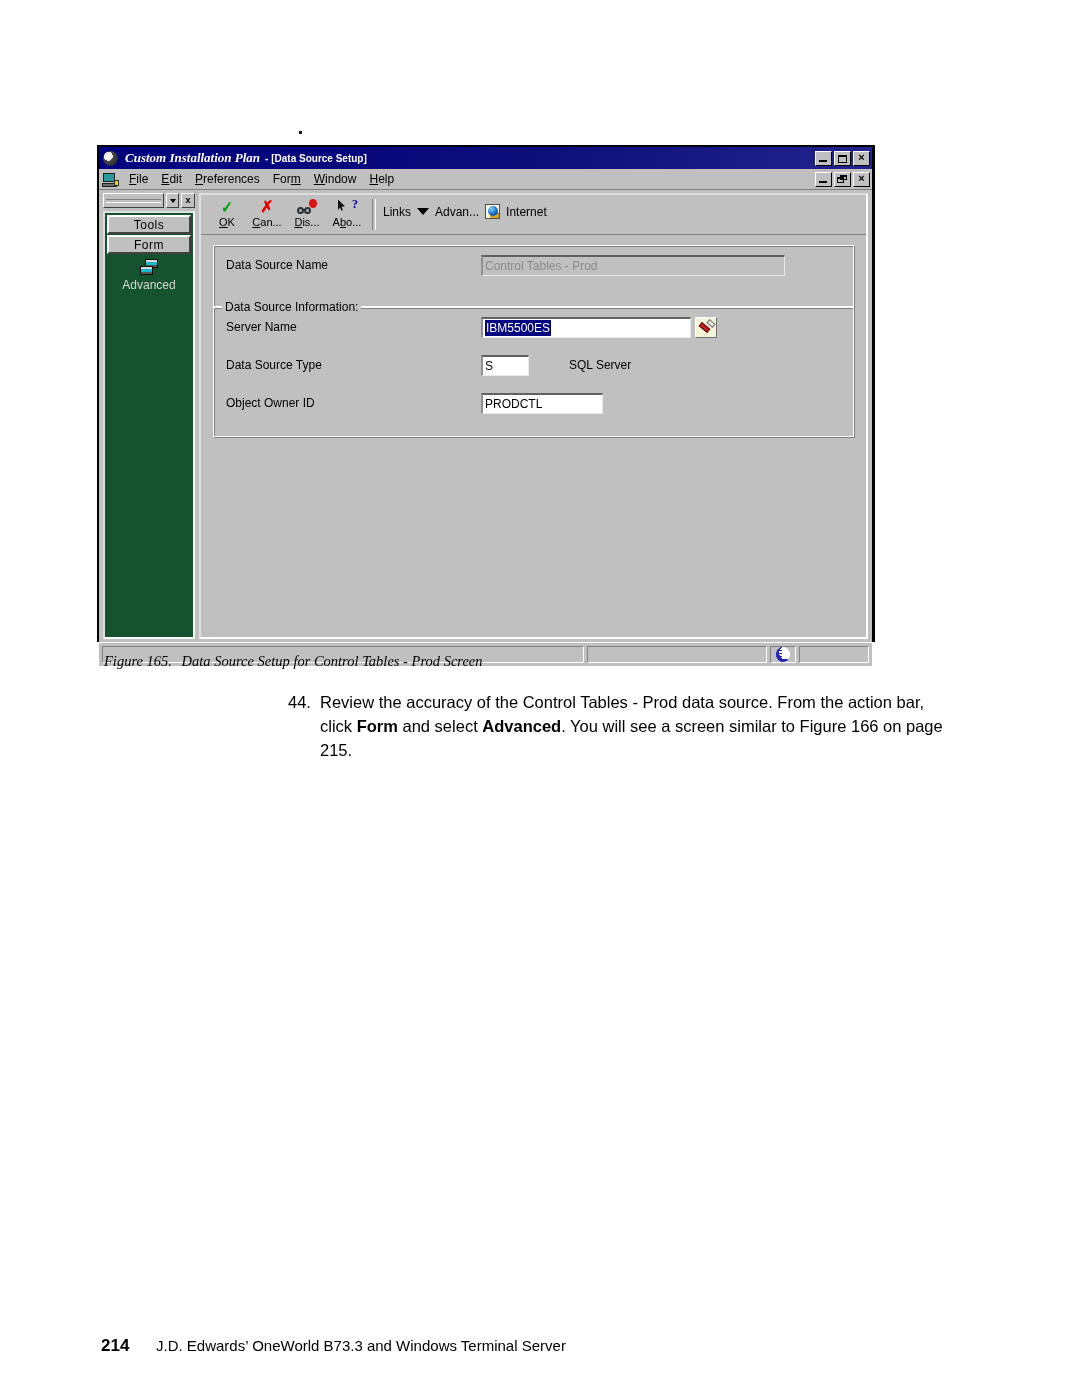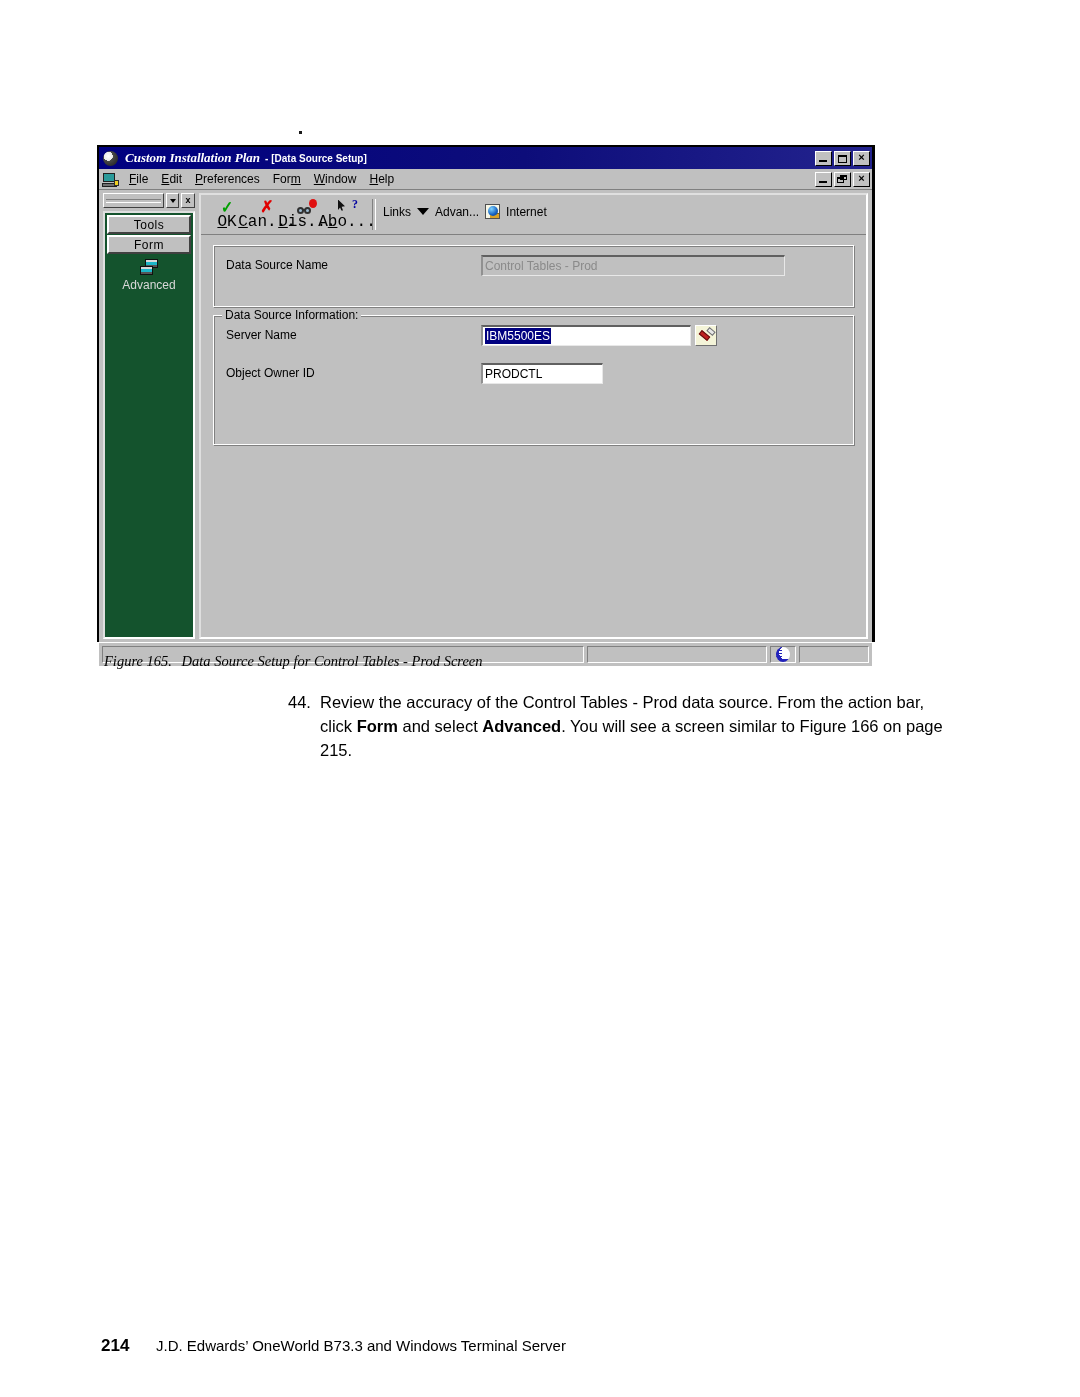--- a/index.html
+++ b/index.html
@@ -333,25 +333,25 @@
     justify-content: flex-start;
     padding-top: 1px;
     box-sizing: border-box;
   }
   .tb-ico {
     height: 18px; width: 22px;
     position: relative;
     display: flex; align-items: center; justify-content: center;
   }
   .tb-lbl {
-    font-size: 16px;
+    font-size: 11px;
     color: #000;
     line-height: 12px;
     white-space: nowrap;
-    font-family: Liberation Mono, monospace;
+    font-family: Liberation Sans, sans-serif;
   }
   .tb-lbl u { text-decoration: underline; }
   .check-mark {
     font-size: 17px; color: #00a000; font-weight: bold; line-height: 1;
     transform: scaleX(0.85);
   }
   .x-mark {
     font-size: 16px; color: #e00000; font-weight: bold; line-height: 1;
   }
   .goggles { position: relative; width: 22px; height: 16px; }
@@ -440,21 +440,21 @@
     box-sizing: border-box;
     position: relative;
   }
   .group {
     border: 1px solid #ffffff;
     box-shadow: inset 1px 1px 0 #808080, 1px 1px 0 #808080;
     position: relative;
     box-sizing: border-box;
   }
   .group-1 { height: 62px; padding: 0 12px; }
-  .group-2 { margin-top: 8px; height: 130px; padding: 0 12px; }
+  .group-2 { height: 130px; padding: 0 12px; }
   .group-legend {
     position: absolute;
     top: -8px; left: 8px;
     background: #c0c0c0;
     padding: 0 3px;
     font-size: 12px;
     color: #000;
     font-family: "Liberation Sans", sans-serif;
     white-space: nowrap;
   }
@@ -766,20 +766,25 @@
               <span class="sel-text">IBM5500ES</span>
             </div>
             <div class="picker-btn">
               <div class="flash">
                 <div class="beam"></div>
                 <div class="body"></div>
               </div>
             </div>
           </div>
 
+          <div class="frow">
+            <div class="flabel">Data Source Type</div>
+            <div class="field dstype">S</div>
+            <div class="sqlserver-note">SQL Server</div>
+          </div>
 
           <div class="frow">
             <div class="flabel">Object Owner ID</div>
             <div class="field owner">PRODCTL</div>
           </div>
         </div>
 
       </div>
     </div>
   </div>

